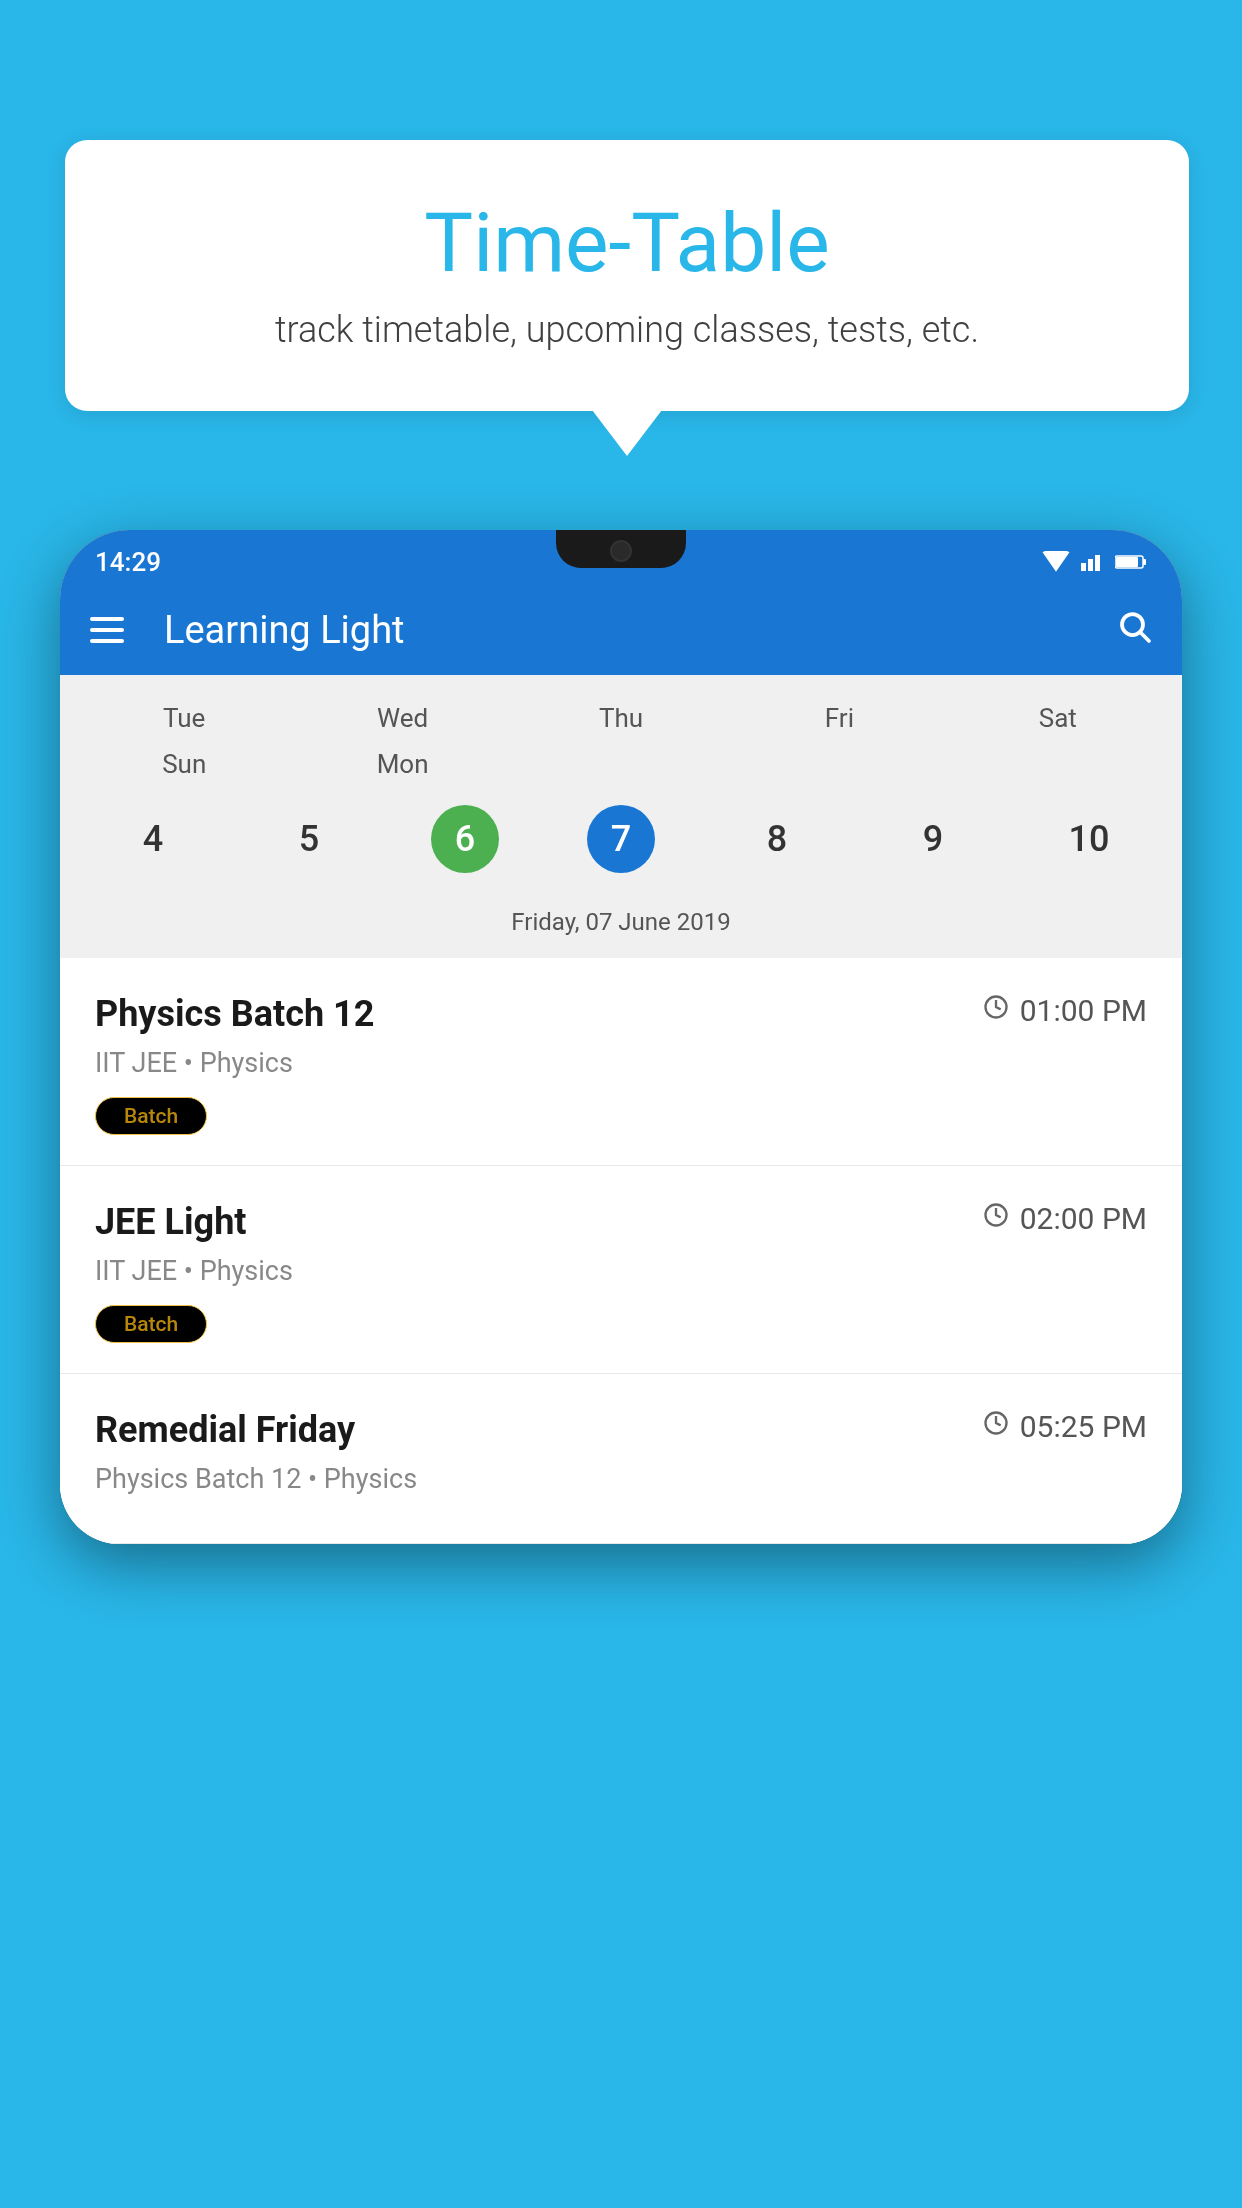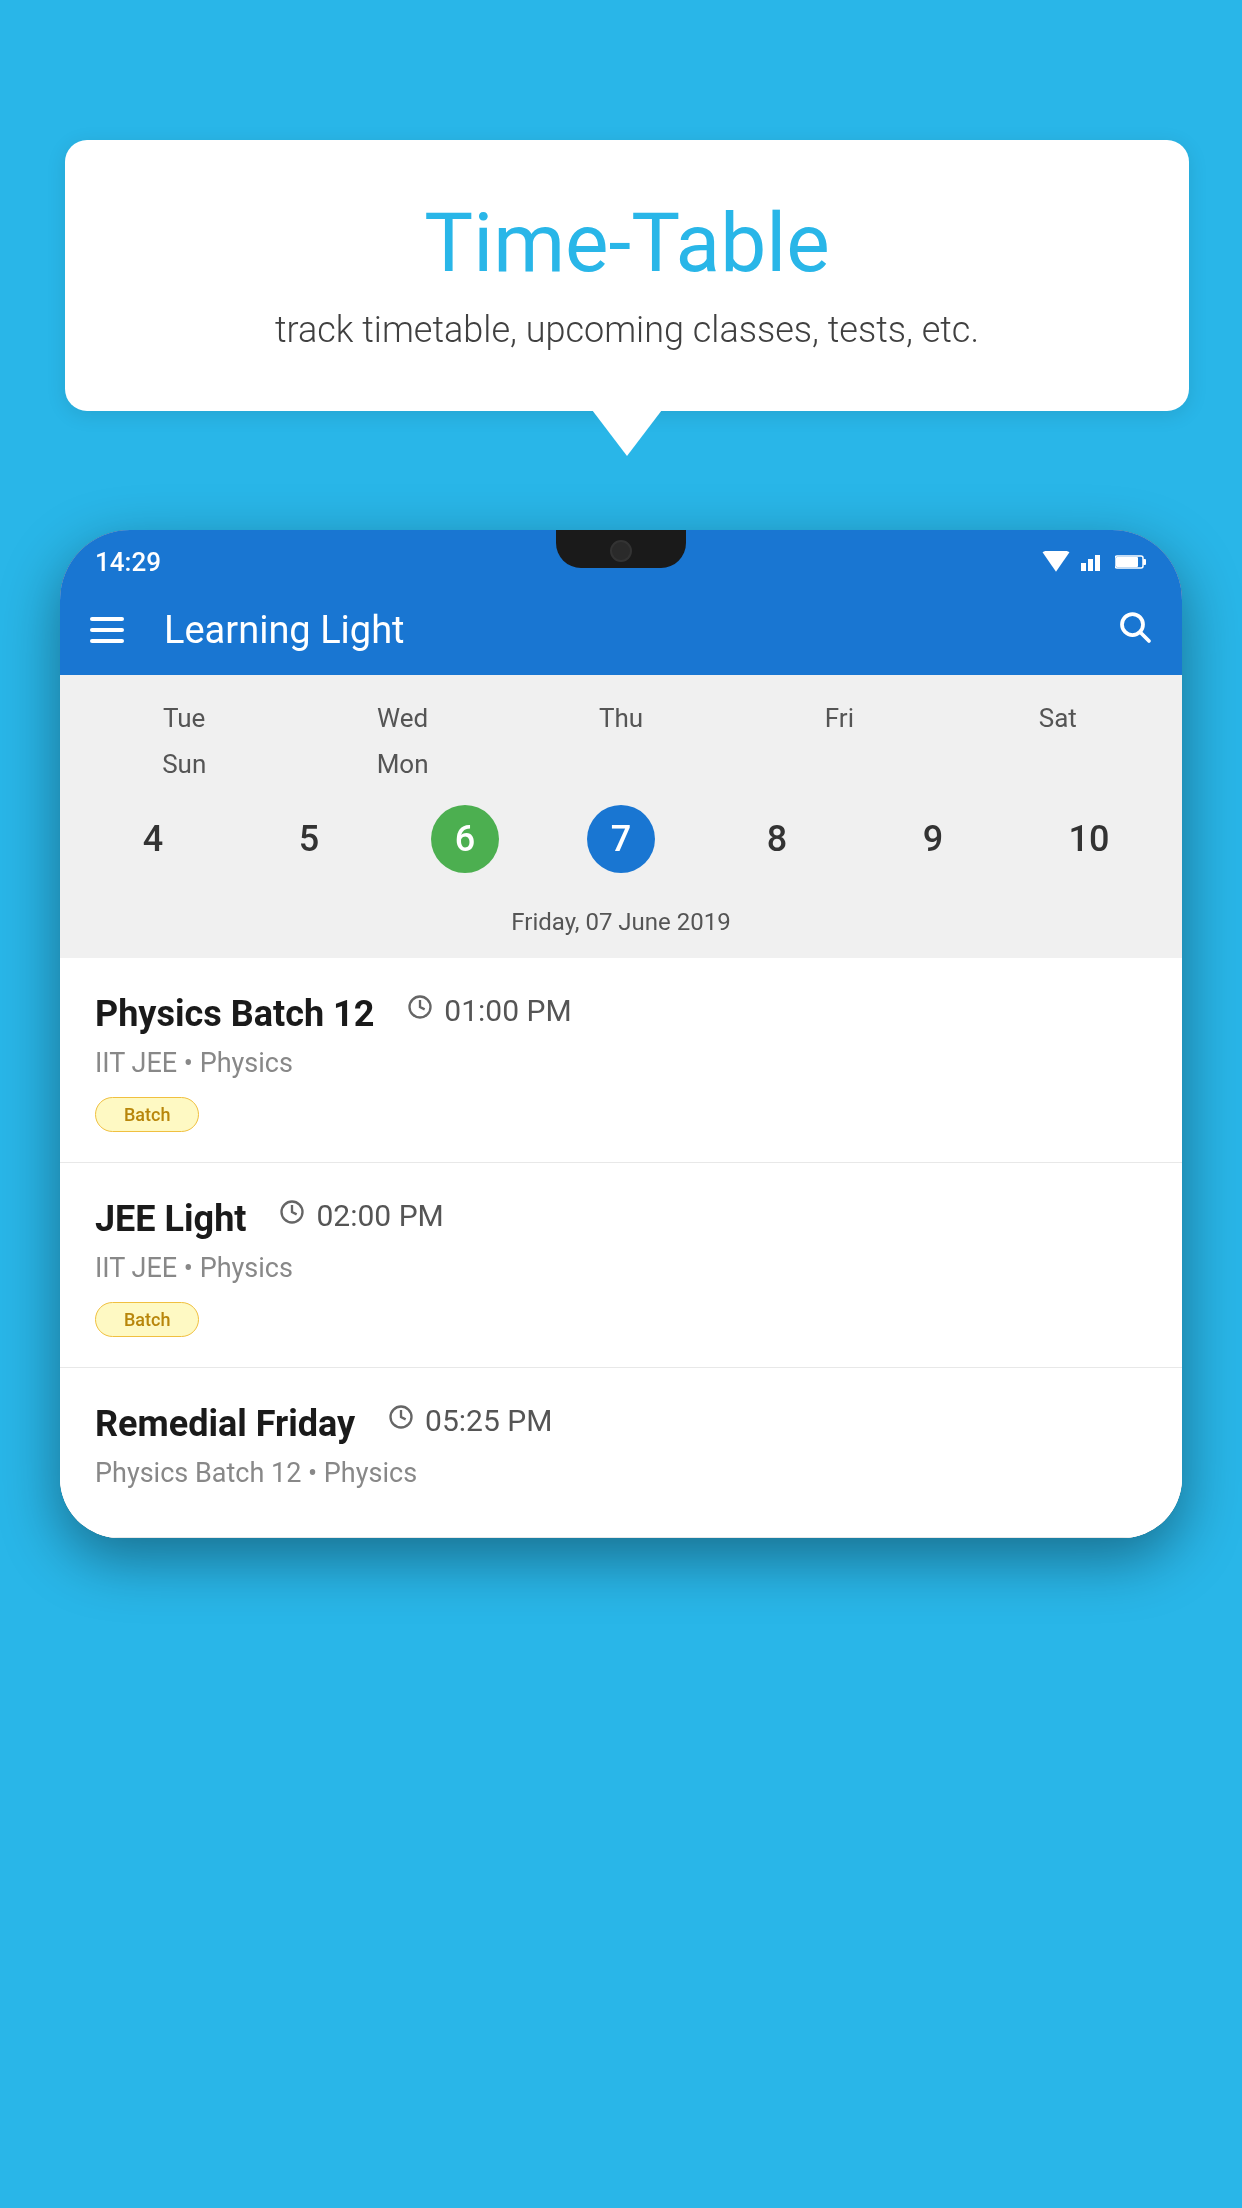--- a/index.html
+++ b/index.html
@@ -270,21 +270,21 @@
     }
 
     .class-item {
       background: white;
       padding: 35px 35px 30px;
       border-bottom: 1px solid #e8e8e8;
     }
 
     .class-item-header {
       display: flex;
-      justify-content: flex-start;
+      justify-content: space-between;
       align-items: flex-start;
       margin-bottom: 12px;
       gap: 32px;
     }
 
     .class-name {
       font-size: 36px;
       font-weight: 700;
       color: #1a1a1a;
     }
@@ -302,26 +302,26 @@
     }
 
     .class-meta {
       font-size: 27px;
       color: #888;
       margin-bottom: 18px;
     }
 
     .batch-badge {
       display: inline-block;
-      background: #fef9c3;
+      background: #000000;
       color: #b8860b;
       border: 1.5px solid #f0c040;
       border-radius: 30px;
       padding: 6px 28px;
-      font-size: 18px;
+      font-size: 21px;
       font-weight: 500;
     }
   </style>
 </head>
 <body>
 
 <div class="speech-bubble-container">
   <div class="speech-bubble">
     <div class="bubble-title">Time-Table</div>
     <div class="bubble-subtitle">track timetable, upcoming classes, tests, etc.</div>

